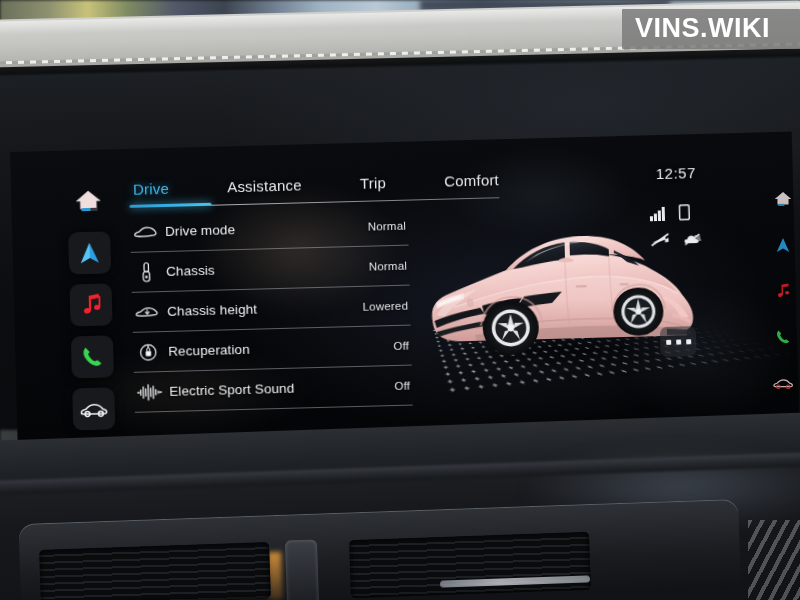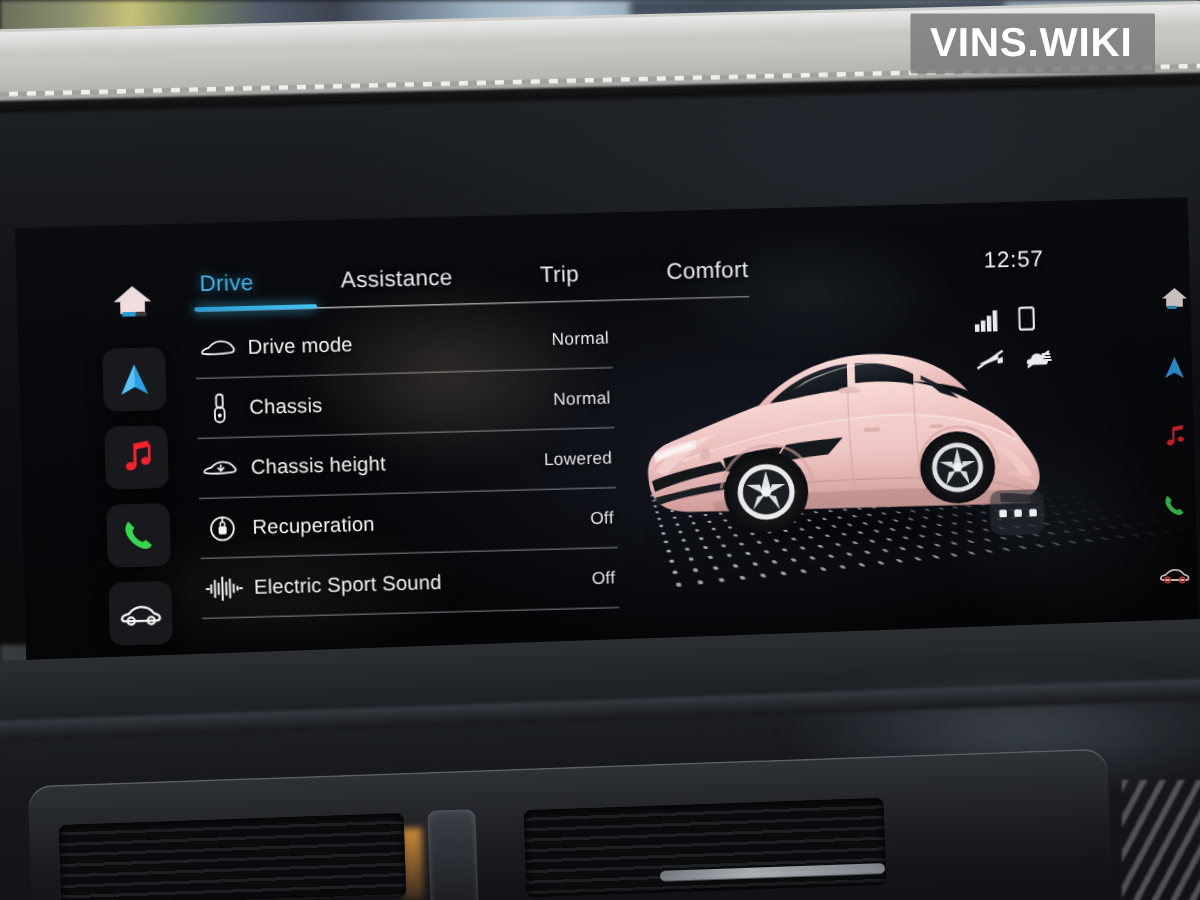--- a/index.html
+++ b/index.html
@@ -378,22 +378,22 @@
   }
   .reflect-icon {
     width: 26px; height: 26px;
     display: flex; align-items: center; justify-content: center;
     overflow: hidden;
   }
 
   
   #watermark {
     position: absolute;
-    left: 607px; top: 9px;
-    padding: 6px 15px 7px 13px;
+    left: 622px; top: 9px;
+    padding: 6px 30px 7px 13px;
     border-radius: 1px;
     background: rgba(123,123,123,.86);
     color: #ffffff;
     font-size: 27px;
     font-weight: bold;
     letter-spacing: .5px;
     font-family: "Liberation Sans", sans-serif;
     z-index: 40;
     line-height: 1;
   }

